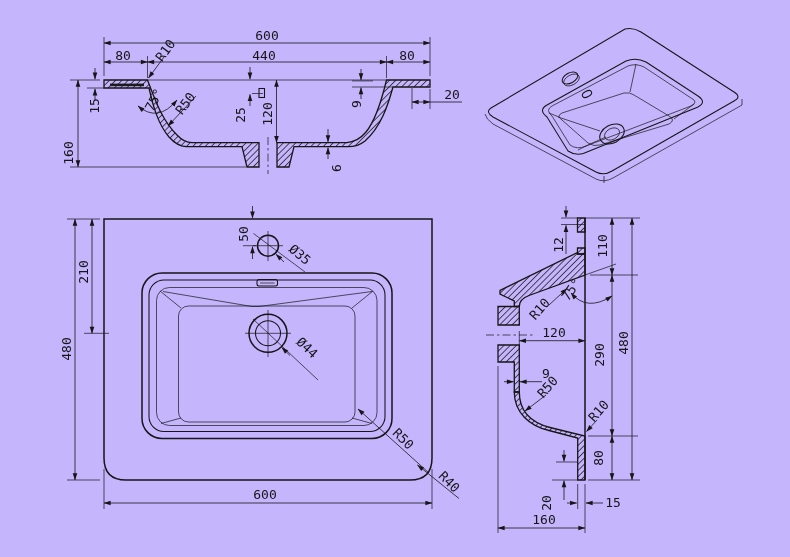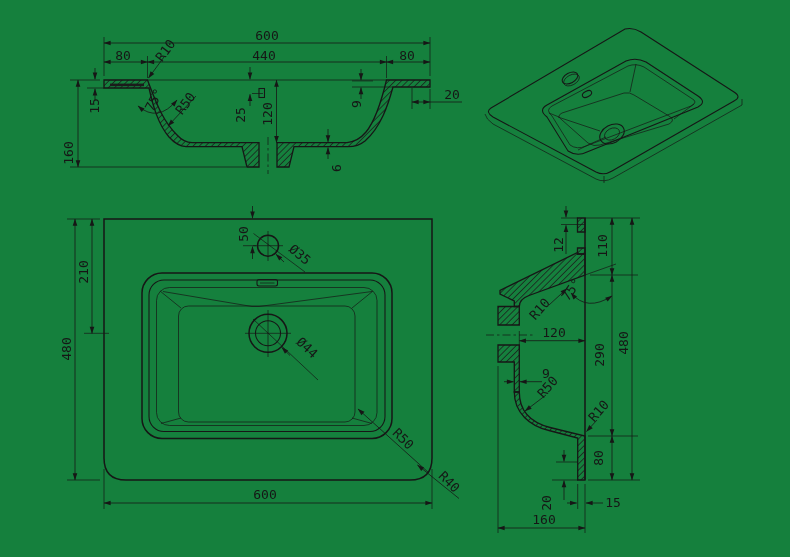--- a/index.html
+++ b/index.html
@@ -1,16 +1,16 @@
 <!DOCTYPE html>
 <html><head>
 <meta charset="utf-8">
 <style>
   html,body{margin:0;padding:0;background:#fff;}
-  .stage{position:relative;width:790px;height:557px;background:#15803d;overflow:hidden;
+  .stage{position:relative;width:790px;height:557px;background:#c4b5fd;overflow:hidden;
          font-family:"DejaVu Sans Mono",monospace;}
   svg{position:absolute;left:0;top:0;}
   .dim{font:13px "DejaVu Sans Mono",monospace;fill:#161616;text-anchor:middle;}
   .dl{stroke:#161616;stroke-width:.8;fill:none;}
   .xl{stroke:#161616;stroke-width:.7;fill:none;}
   .ob{stroke:#161616;stroke-width:1.5;fill:none;}
   .om{stroke:#161616;stroke-width:1.05;fill:none;}
   .ot{stroke:#161616;stroke-width:.7;fill:none;}
   .hs{fill:url(#hp);stroke:#161616;stroke-width:1.3;}
   .cl{stroke:#161616;stroke-width:.7;fill:none;stroke-dasharray:8 3 2.5 3;}

